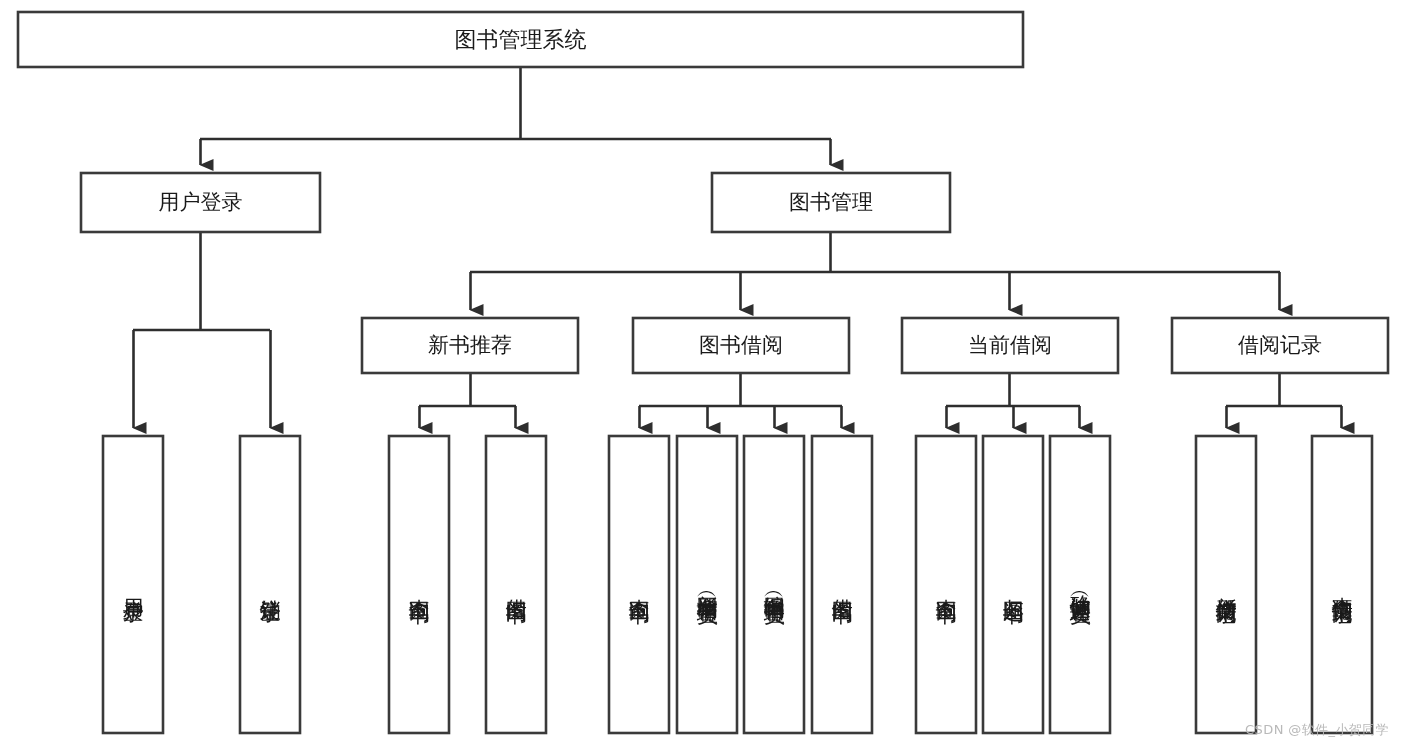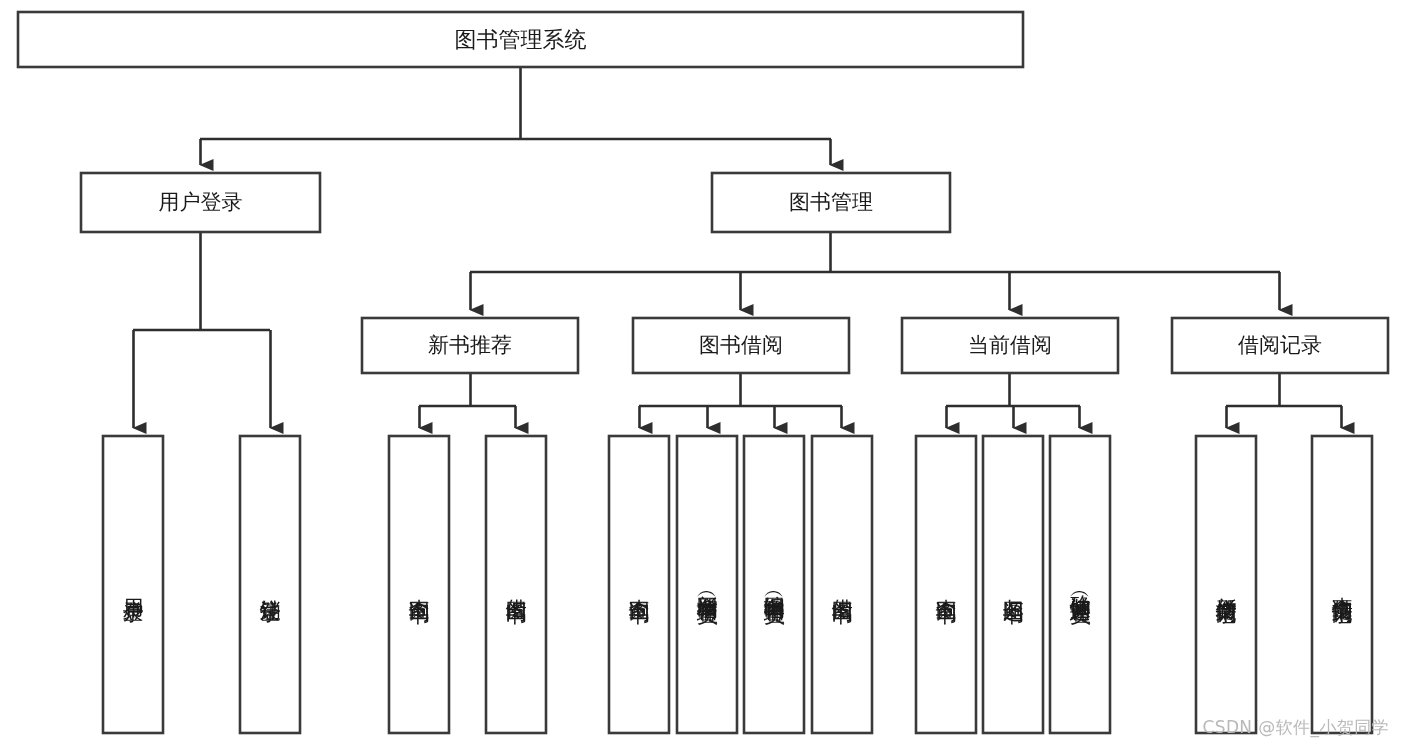--- a/index.html
+++ b/index.html
@@ -66,21 +66,21 @@
     justify-content: center;
     text-align: center;
     white-space: nowrap;
     pointer-events: none;
   }
   .watermark {
     position: absolute;
     right: 16px;
     bottom: 8px;
     font-family: "DejaVu Sans", "Liberation Sans", sans-serif;
-    font-size: 17px;
+    font-size: 13px;
     color: #b9b9b9;
     white-space: nowrap;
     letter-spacing: 0.4px;
     text-align: right;
   }
 </style>
 </head>
 <body>
 
 <div id="diagram-root">

